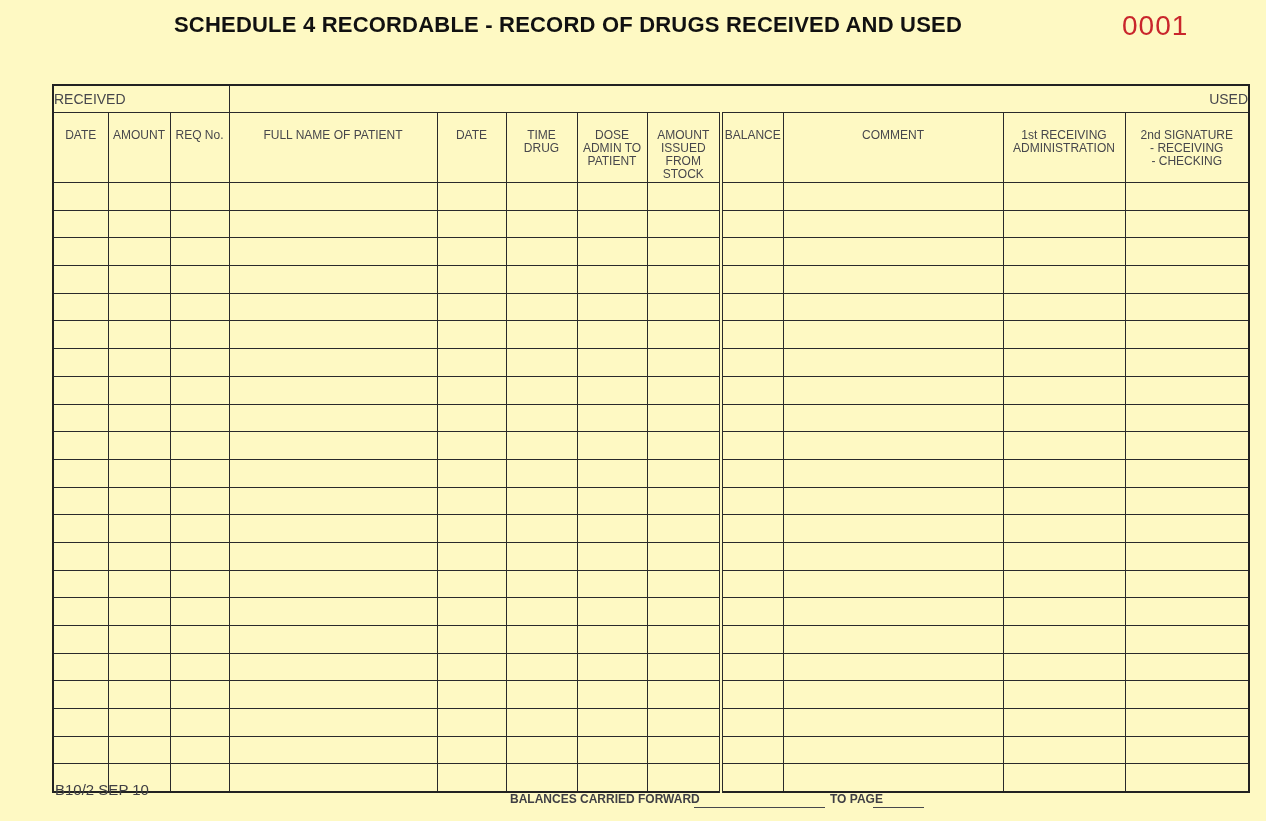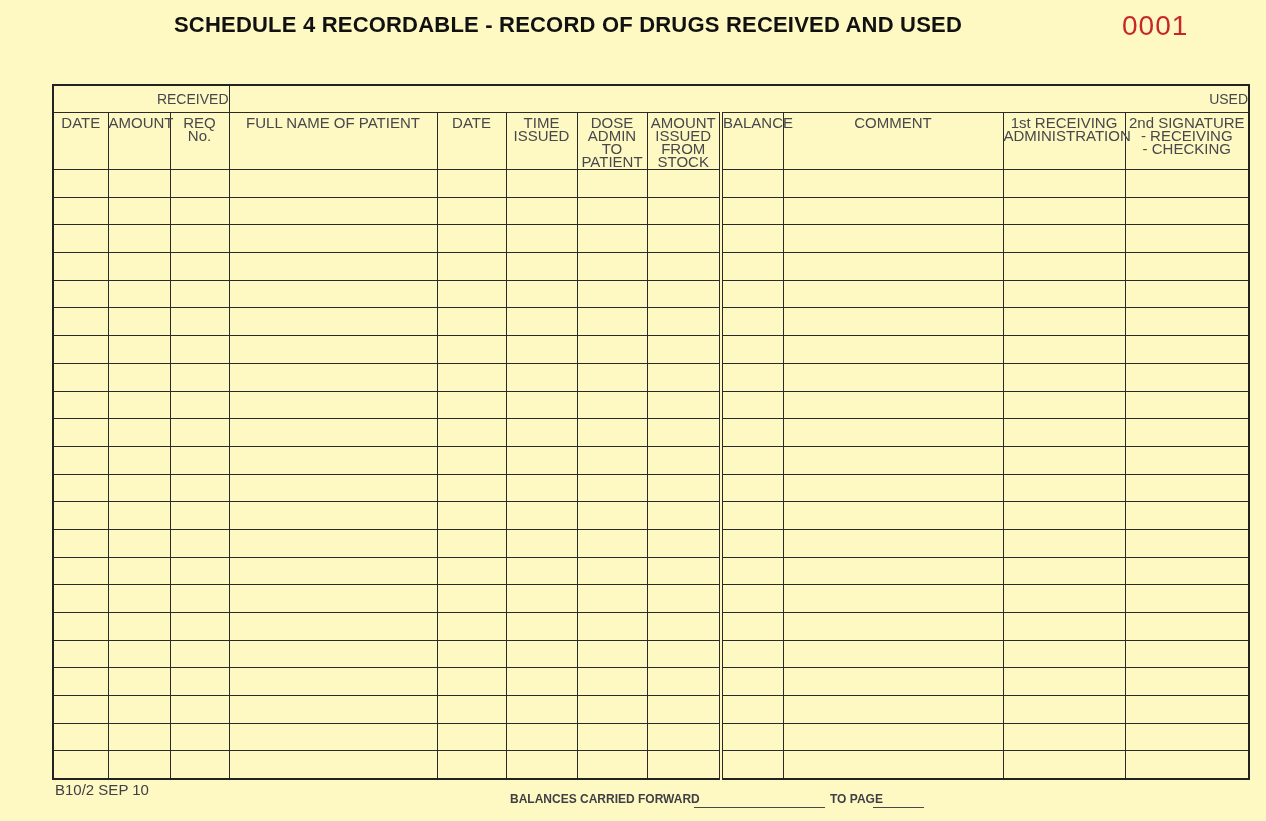--- a/index.html
+++ b/index.html
@@ -46,29 +46,29 @@
     table-layout: fixed;
     border: 2px solid #222222;
   }
   table.register th, table.register td {
     border: 1px solid #2a2a2a;
     padding: 0;
     font-weight: normal;
     color: #47474c;
   }
   tr.group-row th { height: 26px; font-size: 14px; }
-  th.group-received { text-align: right; margin-top: 33px; }
+  th.group-received { text-align: left; margin-top: 33px; }
   th.group-used { text-align: right; padding-left: 9px; }
   tr.col-row th {
     height: 53px;
     vertical-align: top;
     text-align: center;
-    font-size: 15px;
+    font-size: 12px;
     line-height: 13px;
-    padding-top: 3px;
+    padding-top: 16px;
     white-space: pre-line;
   }
   tbody td { height: 26.7px; }
   .dbl { border-left: 4px double #2a2a2a !important; }
   
   .form-code { position: absolute; top: 781px; left: 55px; font-size: 15px; }
   .bottom-line { position: absolute; top: 792px; left: 0; width: 1266px; height: 18px; font-size: 12px; font-weight: bold; }
   .bottom-line .lbl { position: absolute; top: 0; white-space: nowrap; }
 </style>
 </head>
@@ -100,21 +100,21 @@
         <th colspan="3" class="group-received">RECEIVED</th>
         <th colspan="9" class="group-used">USED</th>
       </tr>
       <tr class="col-row">
         <th>DATE</th>
         <th>AMOUNT</th>
         <th>REQ No.</th>
         <th>FULL NAME OF PATIENT</th>
         <th>DATE</th>
         <th>TIME
-ISSUED</th>
+DRUG</th>
         <th>DOSE
 ADMIN TO
 PATIENT</th>
         <th>AMOUNT
 ISSUED
 FROM
 STOCK</th>
         <th class="dbl">BALANCE</th>
         <th>COMMENT</th>
         <th>1st RECEIVING

